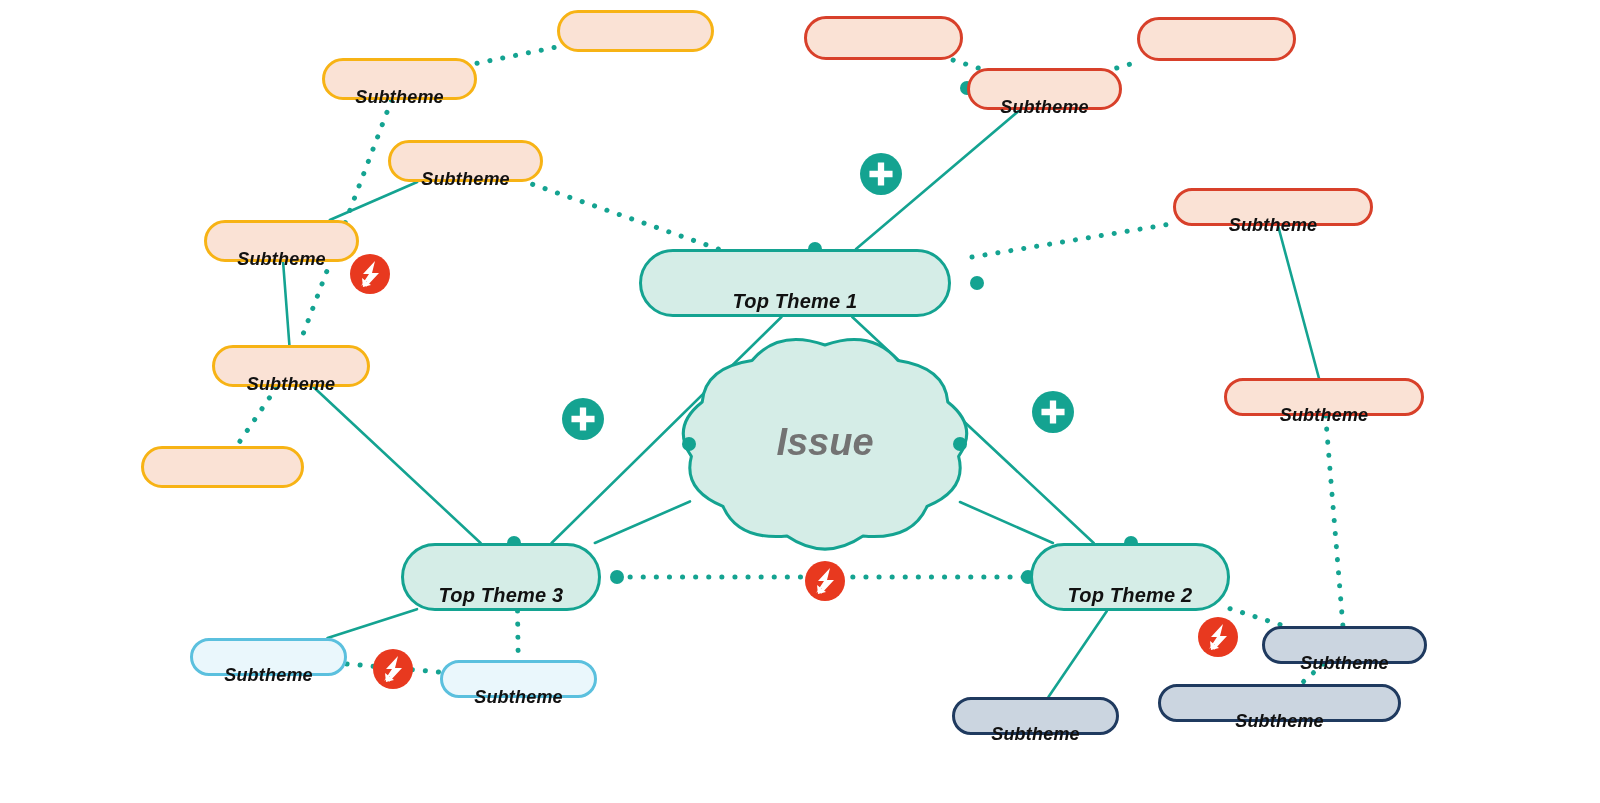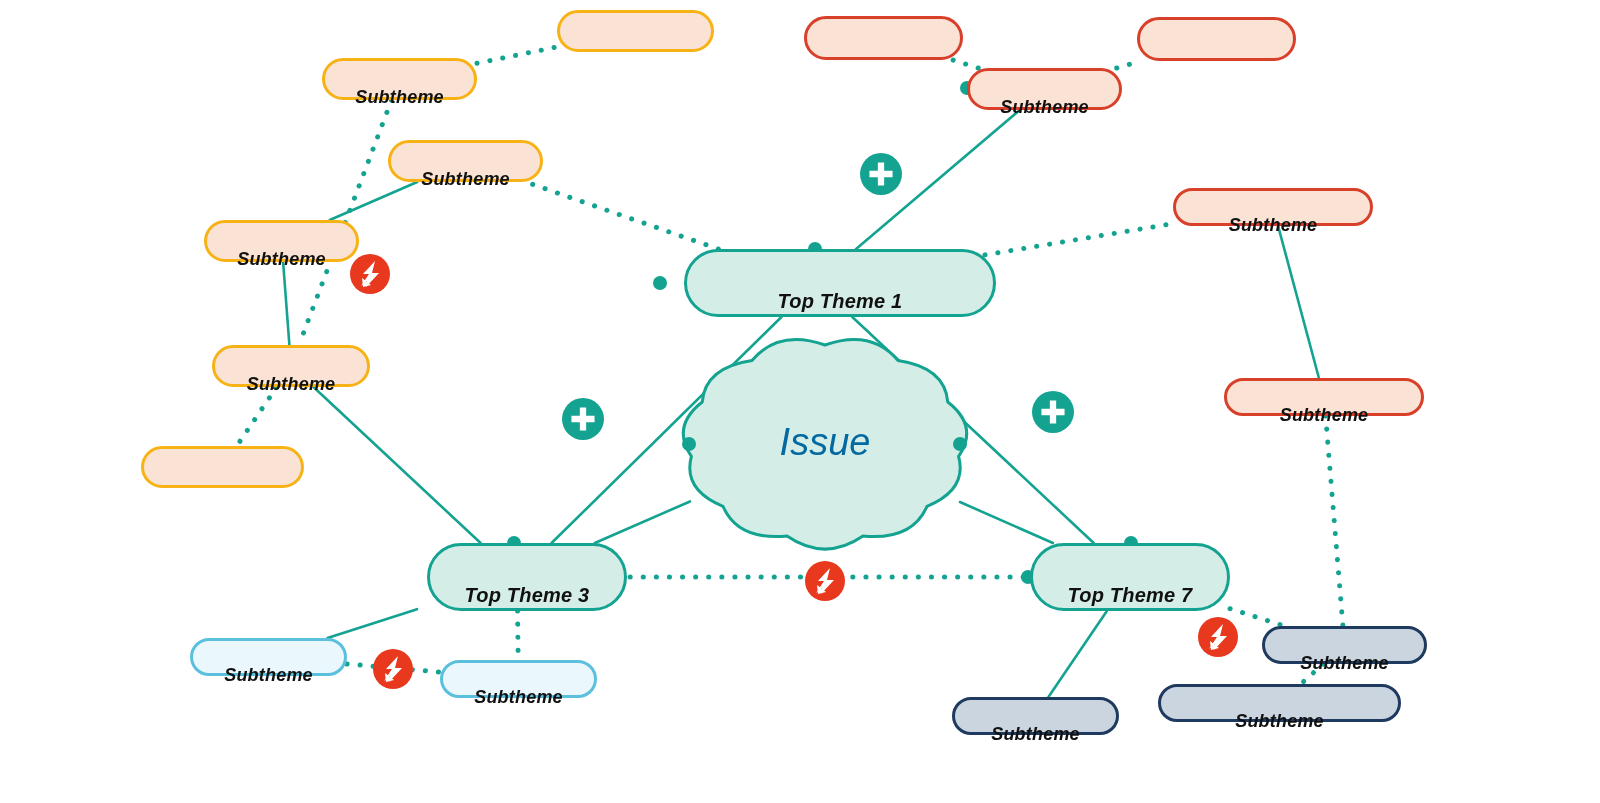--- a/index.html
+++ b/index.html
@@ -53,23 +53,23 @@
   .cloud-node {
     position: absolute;
     display: flex;
     align-items: center;
     justify-content: center;
   }
   .cloud-label {
     position: relative;
     z-index: 2;
     font-size: 38px;
-    font-weight: normal;
+    font-weight: bold;
     font-style: italic;
-    color: #0369a1;
+    color: #737373;
     font-family: "Liberation Sans", sans-serif;
   }
   
   .sub-yellow {
     background: #fae2d5;
     border-color: #f7b315;
     border-width: 3px;
     font-size: 18px;
   }
   
@@ -140,27 +140,27 @@
       <circle cx="514" cy="543" r="7" fill="#14a391"></circle>
       <circle cx="617" cy="577" r="7" fill="#14a391"></circle>
       <circle cx="1028" cy="577" r="7" fill="#14a391"></circle>
       <circle cx="1131" cy="543" r="7" fill="#14a391"></circle>
       <circle cx="967" cy="88" r="7" fill="#14a391"></circle>
     </svg>
   <div id="node-layer">
       <div class="cloud-node" style="left: 690px; top: 345px; width: 270px; height: 195px;">
         <span class="cloud-label">Issue</span>
       </div>
-      <div class="node theme" style="left: 684px; top: 249px; width: 312px; height: 68px;">
+      <div class="node theme" style="left: 639px; top: 249px; width: 312px; height: 68px;">
         <span class="node-label">Top Theme 1</span>
       </div>
       <div class="node theme" style="left: 1030px; top: 543px; width: 200px; height: 68px;">
-        <span class="node-label">Top Theme 7</span>
-      </div>
-      <div class="node theme" style="left: 427px; top: 543px; width: 200px; height: 68px;">
+        <span class="node-label">Top Theme 2</span>
+      </div>
+      <div class="node theme" style="left: 401px; top: 543px; width: 200px; height: 68px;">
         <span class="node-label">Top Theme 3</span>
       </div>
       <div class="node sub-yellow" style="left: 322px; top: 58px; width: 155px; height: 42px;">
         <span class="node-label">Subtheme</span>
       </div>
       <div class="node sub-yellow" style="left: 388px; top: 140px; width: 155px; height: 42px;">
         <span class="node-label">Subtheme</span>
       </div>
       <div class="node sub-yellow" style="left: 204px; top: 220px; width: 155px; height: 42px;">
         <span class="node-label">Subtheme</span>

